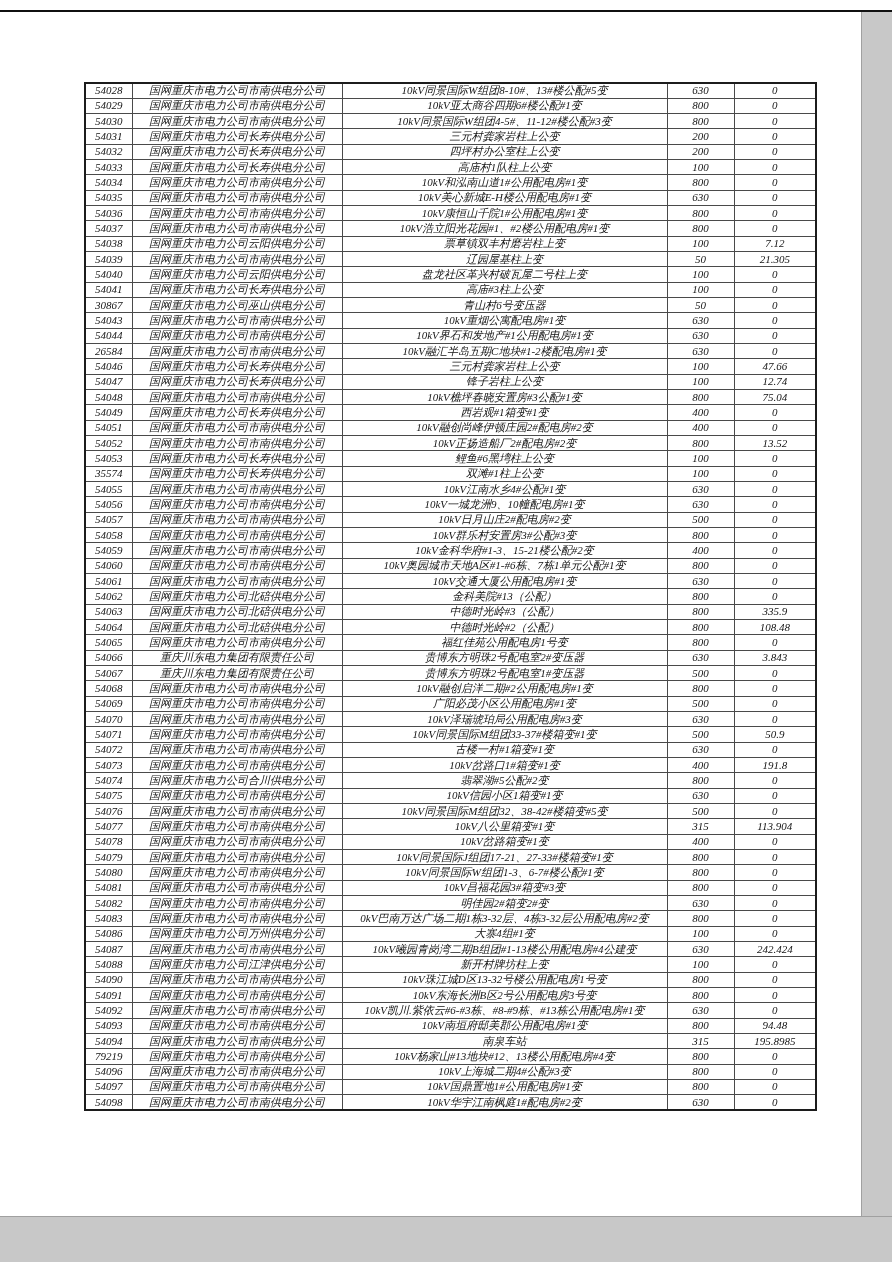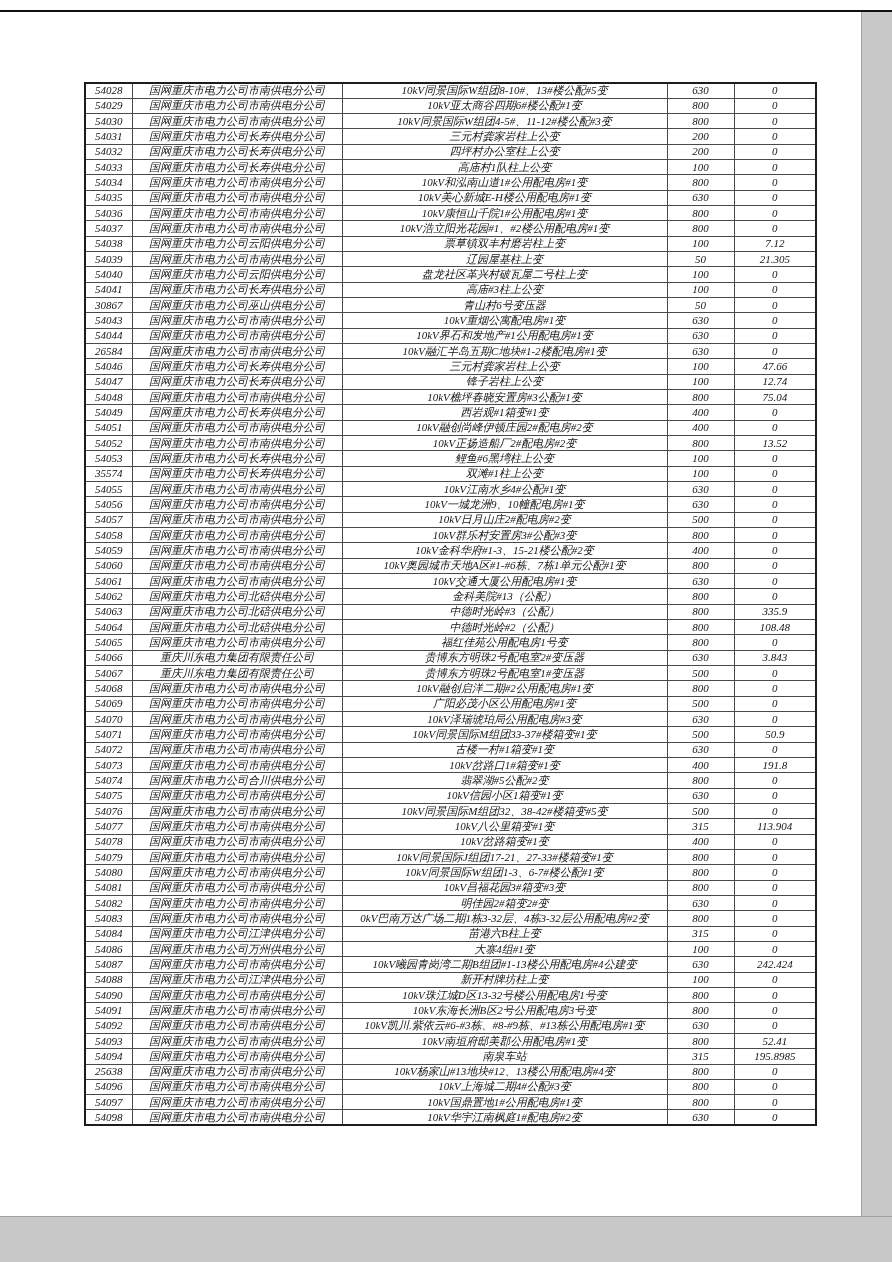--- a/index.html
+++ b/index.html
@@ -453,27 +453,20 @@
         <td>0</td>
       </tr>
       <tr>
         <td>54083</td>
         <td>国网重庆市电力公司市南供电分公司</td>
         <td>0kV巴南万达广场二期1栋3-32层、4栋3-32层公用配电房#2变</td>
         <td>800</td>
         <td>0</td>
       </tr>
       <tr>
-        <td>54084</td>
-        <td>国网重庆市电力公司江津供电分公司</td>
-        <td>苗港六B柱上变</td>
-        <td>315</td>
-        <td>0</td>
-      </tr>
-      <tr>
         <td>54086</td>
         <td>国网重庆市电力公司万州供电分公司</td>
         <td>大寨4组#1变</td>
         <td>100</td>
         <td>0</td>
       </tr>
       <tr>
         <td>54087</td>
         <td>国网重庆市电力公司市南供电分公司</td>
         <td>10kV曦园青岗湾二期B组团#1-13楼公用配电房#4公建变</td>
@@ -506,31 +499,31 @@
         <td>国网重庆市电力公司市南供电分公司</td>
         <td>10kV凯川.紫依云#6-#3栋、#8-#9栋、#13栋公用配电房#1变</td>
         <td>630</td>
         <td>0</td>
       </tr>
       <tr>
         <td>54093</td>
         <td>国网重庆市电力公司市南供电分公司</td>
         <td>10kV南垣府邸美郡公用配电房#1变</td>
         <td>800</td>
-        <td>52.41</td>
+        <td>94.48</td>
       </tr>
       <tr>
         <td>54094</td>
         <td>国网重庆市电力公司市南供电分公司</td>
         <td>南泉车站</td>
         <td>315</td>
         <td>195.8985</td>
       </tr>
       <tr>
-        <td>25638</td>
+        <td>79219</td>
         <td>国网重庆市电力公司市南供电分公司</td>
         <td>10kV杨家山#13地块#12、13楼公用配电房#4变</td>
         <td>800</td>
         <td>0</td>
       </tr>
       <tr>
         <td>54096</td>
         <td>国网重庆市电力公司市南供电分公司</td>
         <td>10kV上海城二期4#公配#3变</td>
         <td>800</td>

